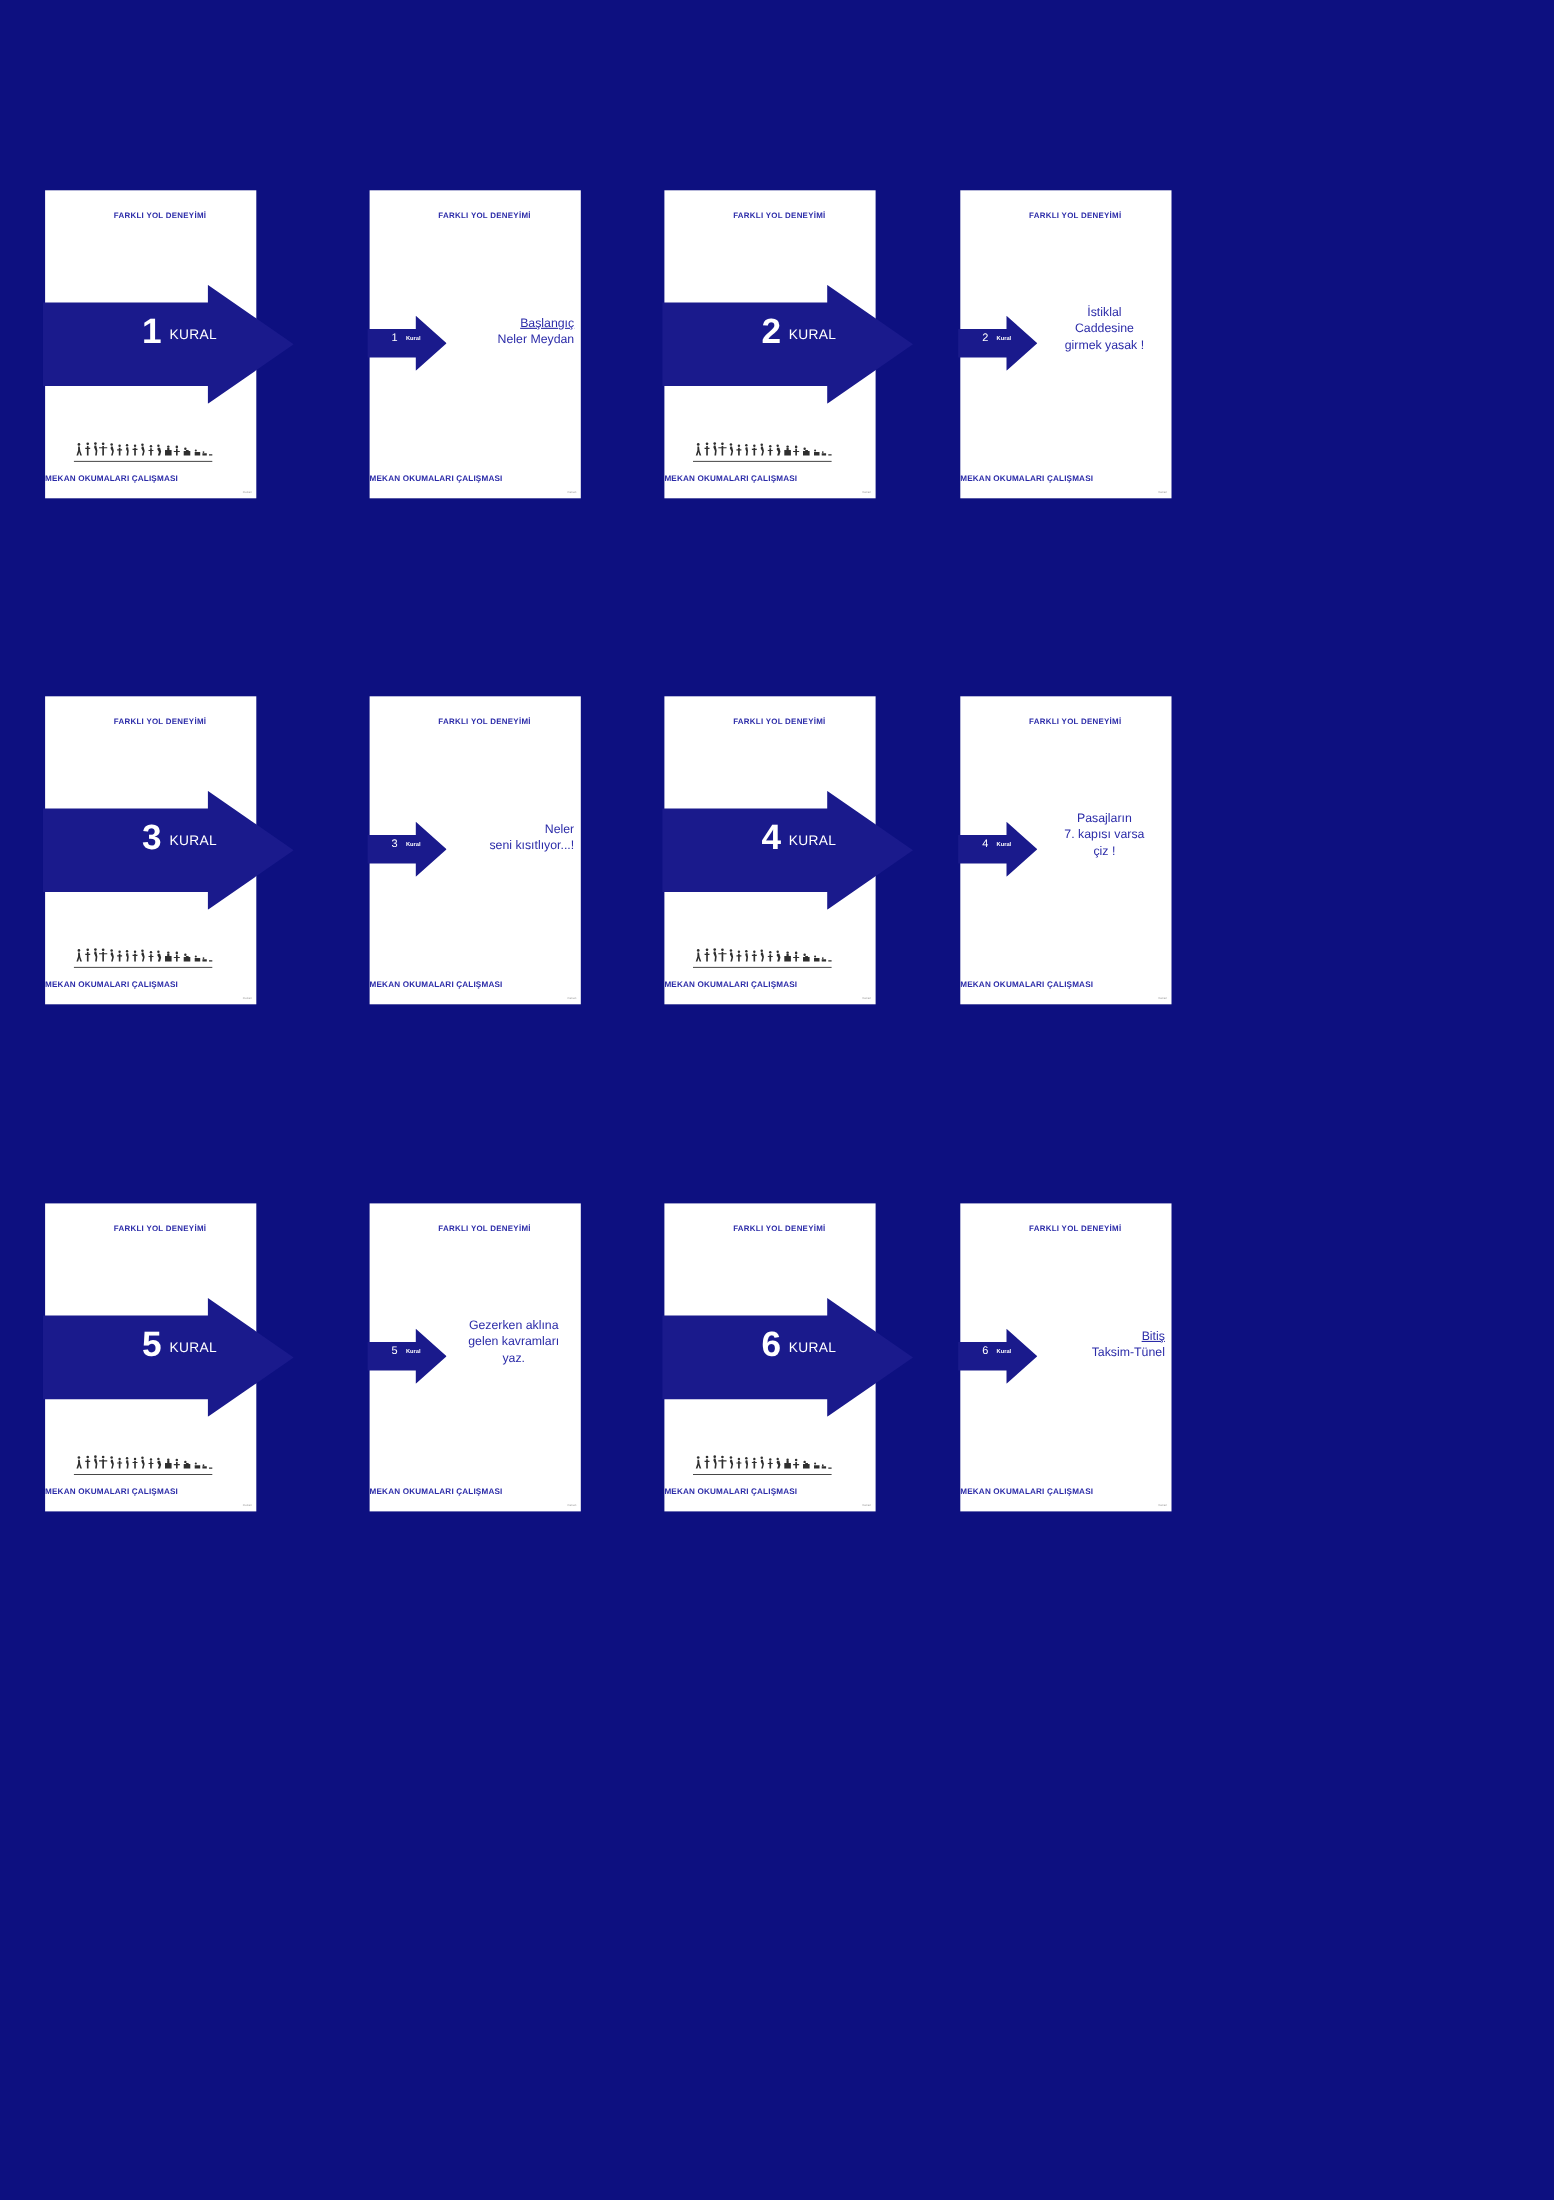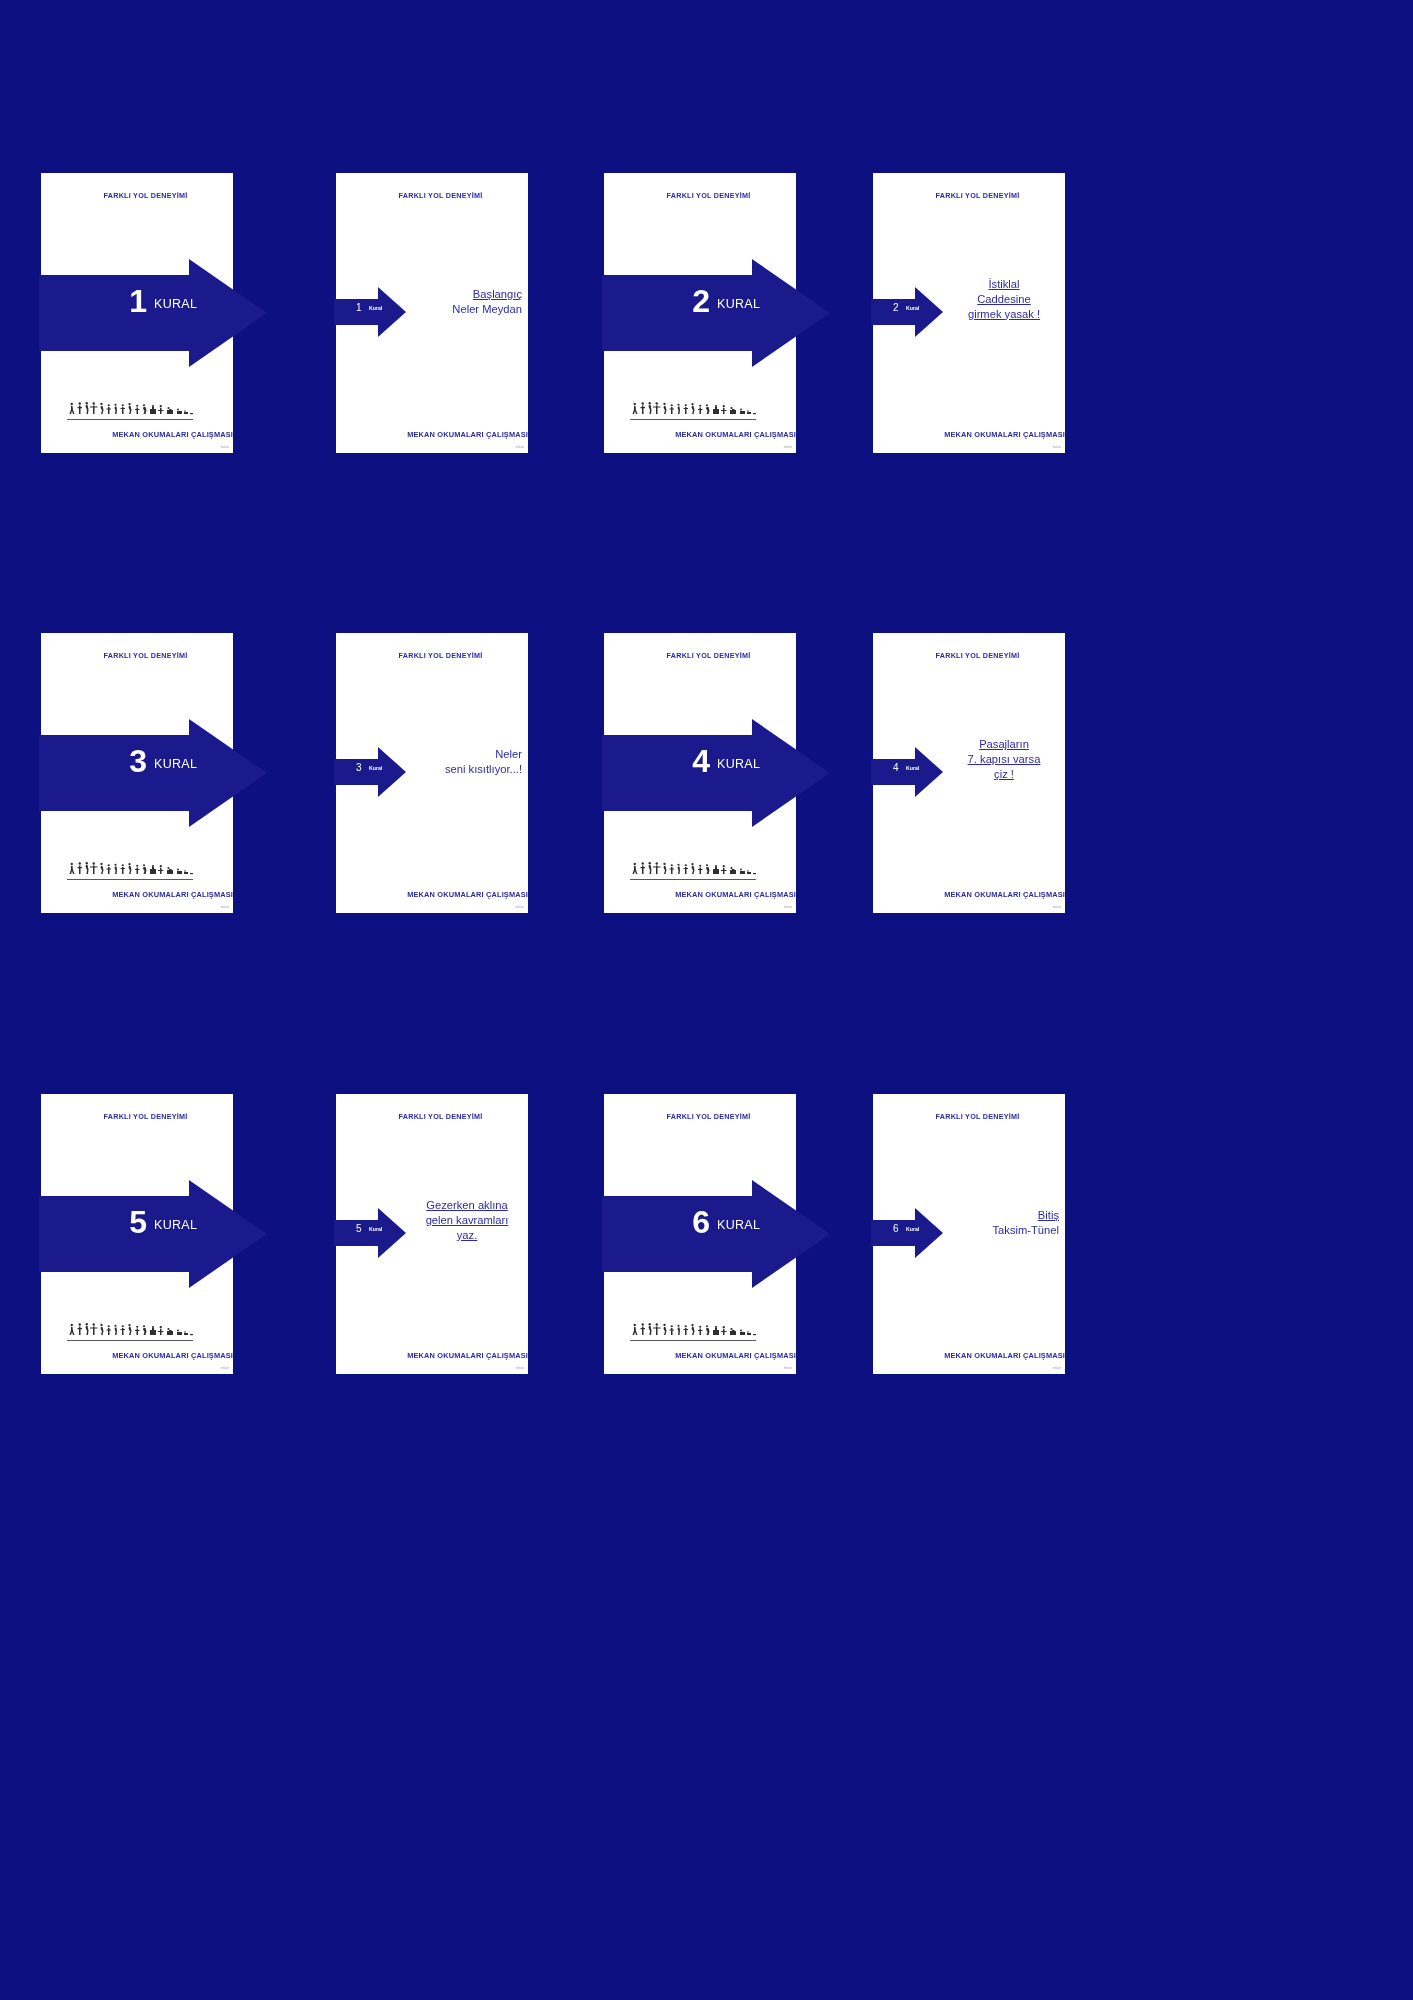--- a/index.html
+++ b/index.html
@@ -35,21 +35,21 @@
     color:#2b2ba8;
     font-size:7.2px;
     letter-spacing:.25px;
     font-weight:600;
     white-space:nowrap;
     padding-left:17px;
   }
   .card-footer{
     position:absolute;
     bottom:14px;left:0;right:0;
-    text-align:right;
+    text-align:left;
     color:#2b2ba8;
     font-size:7.4px;
     letter-spacing:.15px;
     font-weight:600;
     white-space:nowrap;
   }
   .card-corner{
     position:absolute;
     right:4px;bottom:4px;
     font-size:2.6px;
@@ -138,21 +138,21 @@
     top:108px;
     text-align:center;
     color:#2b2ba8;
     font-size:11.2px;
     line-height:1.32;
     font-weight:400;
     z-index:4;
   }
   .msg .u{text-decoration:underline;}
   .msg.two-line{top:114px;text-align:right;}
-  .msg.three-line{top:104px;text-decoration:underline;}
+  .msg.three-line{top:104px;}
 </style>
 </head>
 <body>
 
 <div id="grid">
     <div class="card" style="left: 41px; top: 173px;">
       <div class="card-inner">
         <div class="card-header">FARKLI YOL DENEYİMİ</div>
         <div class="card-footer">MEKAN OKUMALARI ÇALIŞMASI</div>
         <div class="card-corner">mekan</div>

